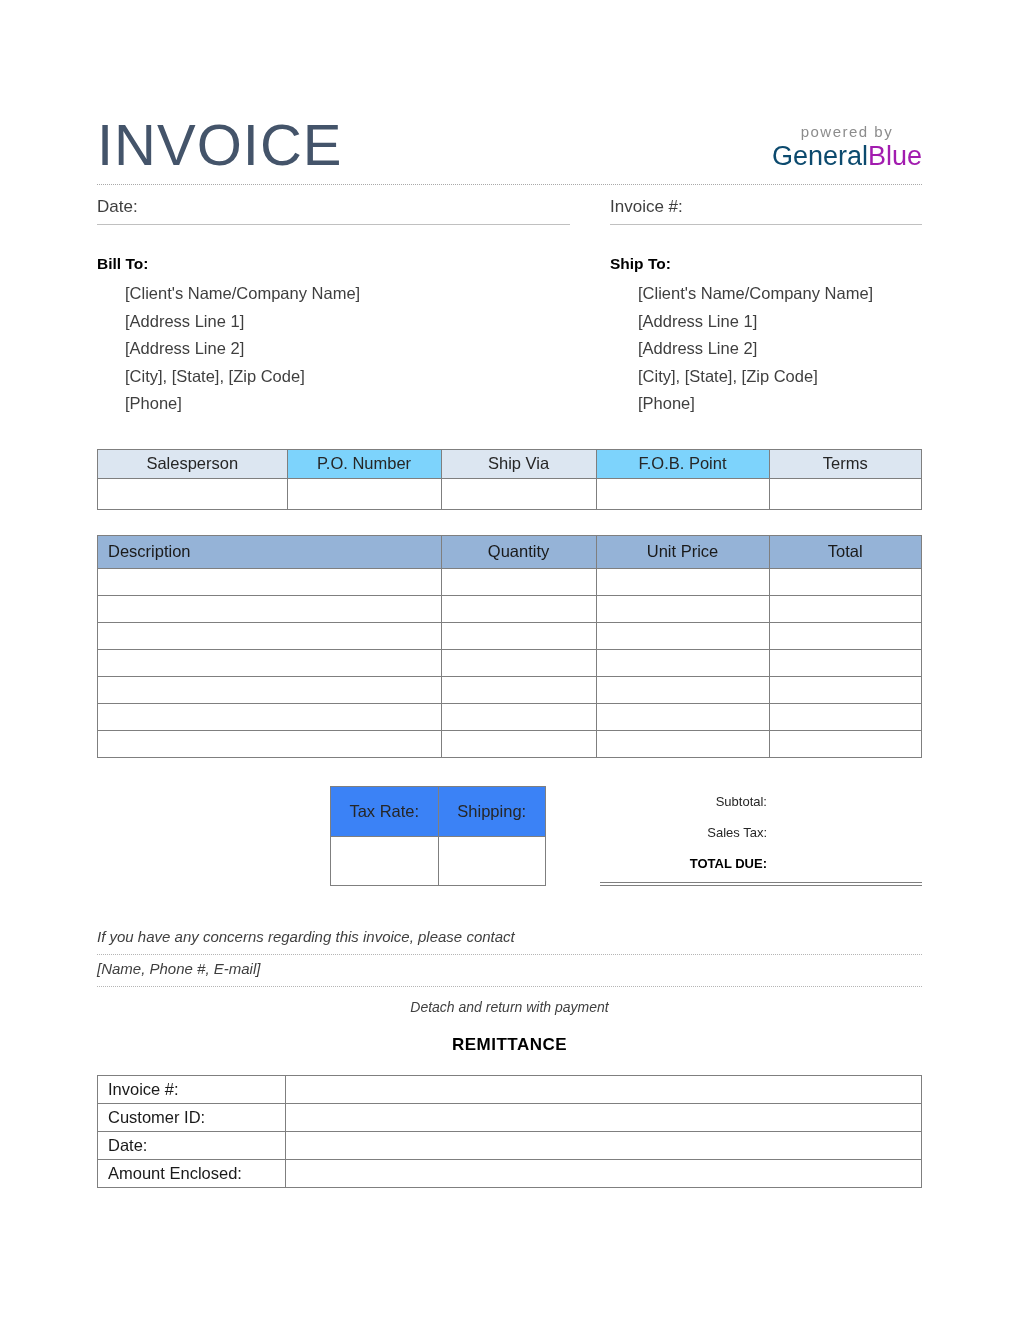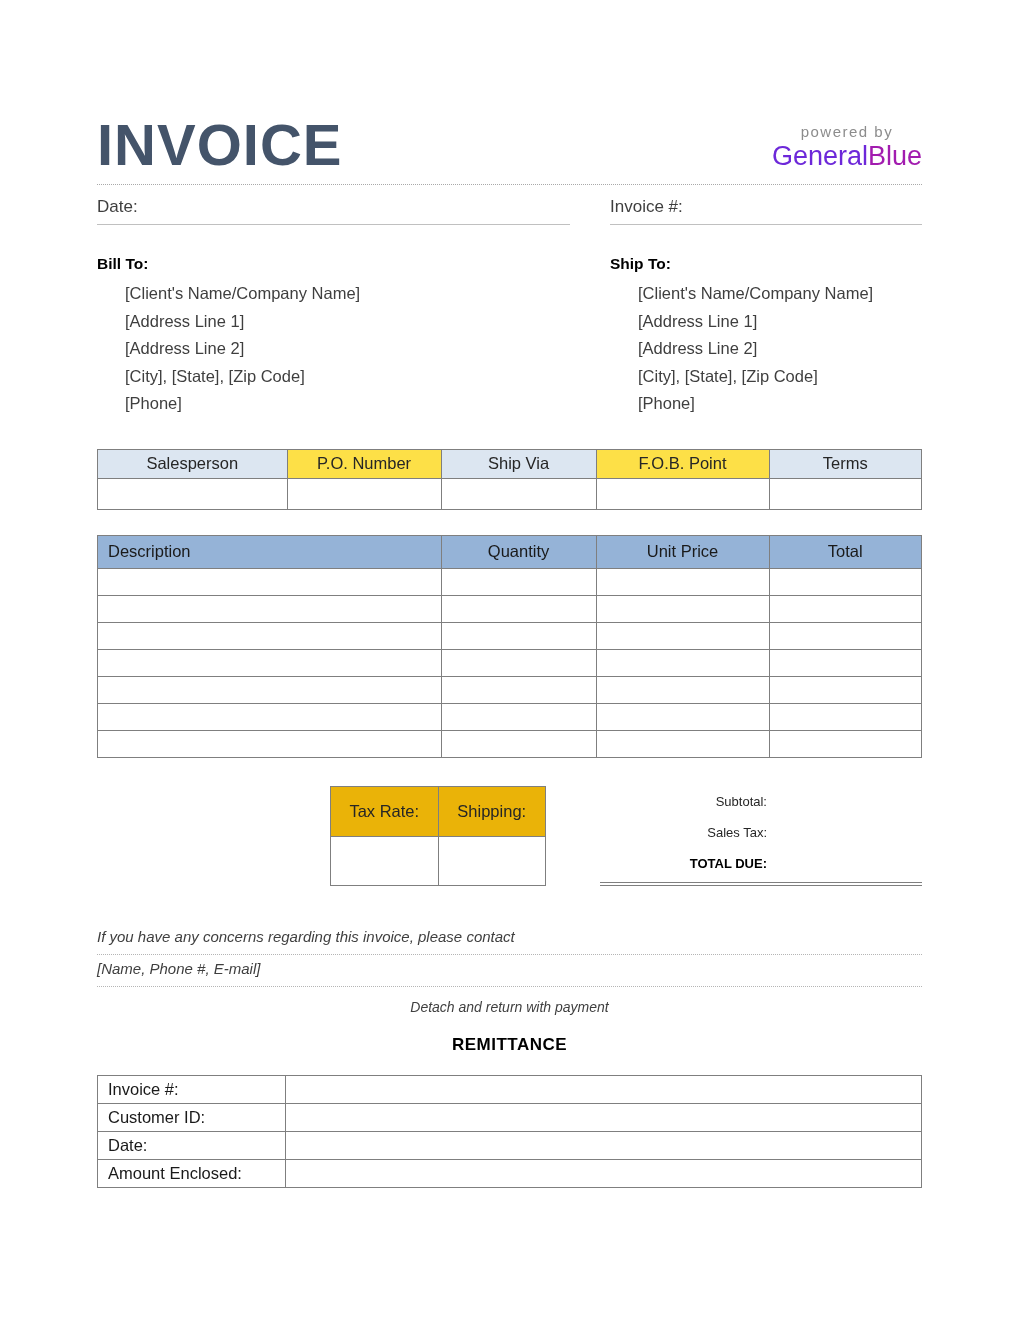--- a/index.html
+++ b/index.html
@@ -4,25 +4,25 @@
 <style>
   * { margin:0; padding:0; box-sizing:border-box; }
   html,body { background:#e9e9e9; }
   body { font-family:"Liberation Sans","DejaVu Sans",sans-serif; }
   .page { position:relative; width:1020px; height:1320px; background:#ffffff; margin:0 auto; overflow:hidden; }
   .content { position:absolute; left:97px; top:0; width:825px; }
 
   
   .header-row { display:flex; justify-content:space-between; align-items:flex-end;
                 padding-top:116px; padding-bottom:10px; border-bottom:1px dotted #a9a9a9; }
-  .title { font-size:58px; font-weight:bold; color:#44546A; letter-spacing:1px; line-height:1; }
+  .title { font-size:58px; font-weight:normal; color:#44546A; letter-spacing:1px; line-height:1; }
   .brand-block { text-align:left; padding-bottom:2px; }
   .powered-by { font-size:15px; color:#8c8c8c; letter-spacing:1.5px; margin-bottom:2px;text-align:center; }
   .brand-name { font-size:27px; line-height:1.1; }
-  .brand-dark { color:#6d28d9; }
+  .brand-dark { color:#0c4a6e; }
   .brand-blue { color:#a21caf; }
 
   
   .meta-row { display:flex; margin-top:12px; }
   .meta-cell { font-size:17px; color:#3f3f3f; padding-bottom:7px; border-bottom:1px solid #c0c0c0; }
   .meta-left { width:473px; }
   .meta-right { margin-left:40px; flex:1; }
 
   
   .addr-row { display:flex; margin-top:30px; }
@@ -30,34 +30,34 @@
   .addr-col-right { flex:1; }
   .addr-label { font-size:15.5px; font-weight:bold; color:#000; margin-bottom:7px; }
   .addr-line { font-size:16.5px; color:#3f3f3f; line-height:27.5px;margin-left:28px; }
 
   
   table { border-collapse:collapse; table-layout:fixed; }
   th, td { border:1px solid #7f7f7f; font-weight:normal; }
 
   
   .sales-table { width:100%; margin-top:31px; }
-  .sales-table th { height:29px; font-size:16.5px; color:#262626; text-align:center; background:#fde047; }
+  .sales-table th { height:29px; font-size:16.5px; color:#262626; text-align:center; background:#7dd3fc; }
   .sales-table th.shaded { background:#DCE6F1; }
   .sales-table td { height:31px; background:#ffffff; }
 
   
   .items-table { width:100%; margin-top:25px; }
   .items-table th { background:#95B3D7; height:33px; font-size:16.5px; color:#1a1a1a; text-align:center; }
   .items-table th.desc { text-align:left; padding-left:10px; }
   .items-table td { height:27px; background:#ffffff; }
 
   
   .summary-row { display:flex; margin-top:28px; }
   .tax-table { margin-left:233px; width:216px; }
-  .tax-table th { background:#eab308; height:30px; font-size:16.5px; color:#262626; text-align:center; }
+  .tax-table th { background:#3b82f6; height:30px; font-size:16.5px; color:#262626; text-align:center; }
   .tax-table td { height:29px; background:#ffffff; }
   .totals { margin-left:auto; width:322px; }
   .totals-line { display:flex; line-height:31px; }
   .totals-label { flex:1; text-align:right; font-size:13px; color:#262626; }
   .totals-value { width:155px; }
   .totals-line.due .totals-label { font-weight:bold; color:#000; }
   .totals-rule { border-bottom:4px double #7f7f7f; margin-top:3px; }
 
   
   .concern-line { font-style:italic; font-size:15px; color:#3f3f3f;

